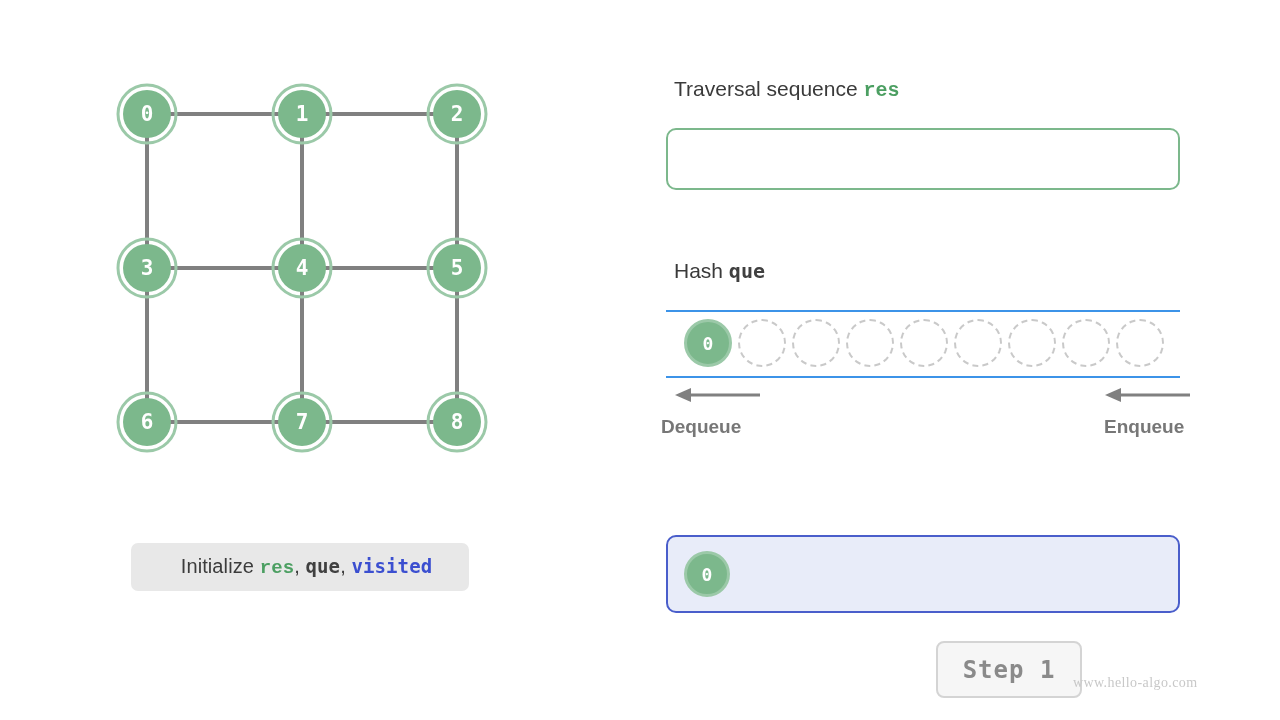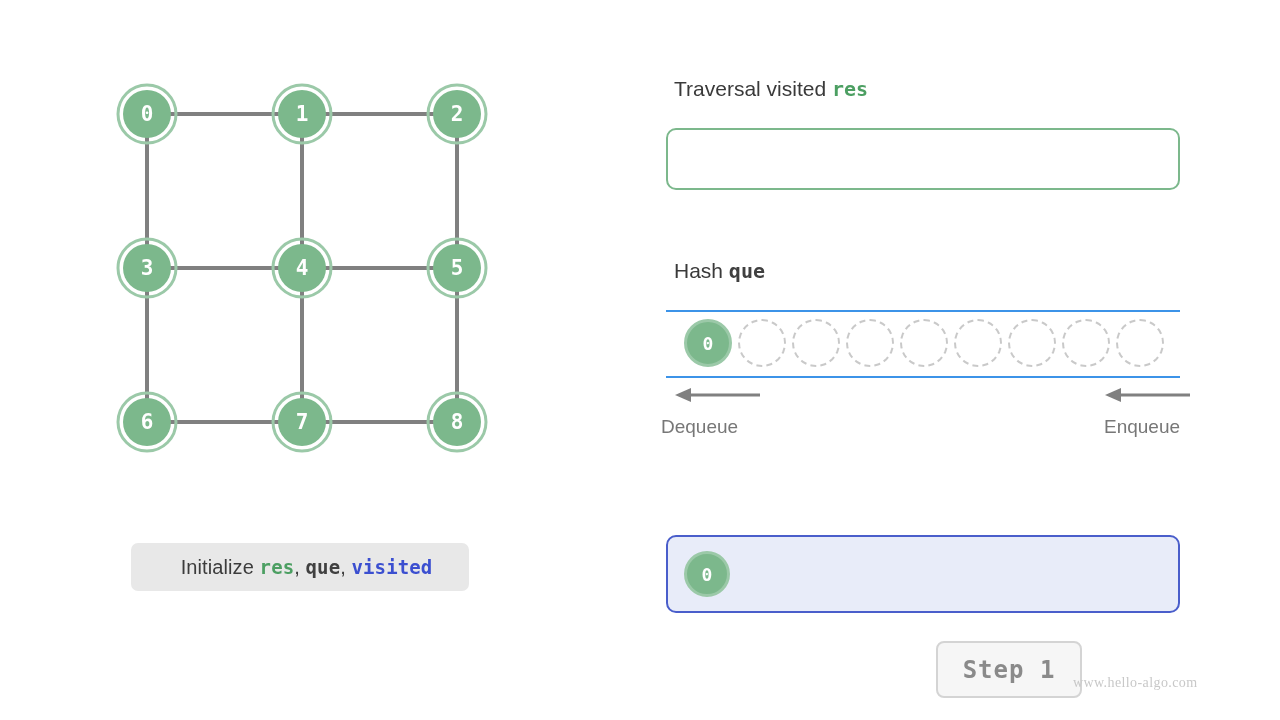--- a/index.html
+++ b/index.html
@@ -52,21 +52,21 @@
     color: #3c3c3c;
     white-space: nowrap;
     letter-spacing: 0.1px;
     margin-left: 13px;
   }
   .mono {
     font-family: "DejaVu Sans Mono", monospace;
     font-weight: 700;
     font-size: 19px;
   }
-  .c-res { color: #4c9f62; }
+  .c-res { color: #4c9f62; font-family: Liberation Mono, monospace; }
   .c-que { color: #404040; }
   .c-visited { color: #3b4fd0; }
 
   
   #right-panel {
     position: absolute;
     left: 620px; top: 0;
     width: 660px; height: 720px;
   }
   .section-title {
@@ -148,20 +148,21 @@
     height: 18px;
   }
   #arrow-dequeue { left: 55px; width: 85px; }
   #arrow-enqueue { left: 485px; width: 85px; }
   .queue-op-label {
     position: absolute;
     top: 416px;
     font-size: 19px;
     color: #777777;
     white-space: nowrap;
+    font-weight: bold;
   }
   #label-dequeue { left: 41px; }
   #label-enqueue { left: 484px; }
 
   #visited-title { left: 54px; top: 487px; }
   #visited-box {
     position: absolute;
     left: 46px;
     top: 535px;
     width: 514px;
@@ -294,21 +295,21 @@
   <div id="caption-box">
     <div id="caption-text">
       <span>Initialize </span><span class="mono c-res">res</span><span>, </span><span class="mono c-que">que</span><span>, </span><span class="mono c-visited">visited</span>
     </div>
   </div>
 </div>
 
 <div id="right-panel">
 
   <div class="section-title" id="res-title">
-    <span>Traversal visited </span><span class="mono c-res">res</span>
+    <span>Traversal sequence </span><span class="mono c-res">res</span>
   </div>
   <div id="res-box"></div>
 
   <div class="section-title" id="que-title">
     <span>Hash </span><span class="mono c-que">que</span>
   </div>
   <div id="queue-area">
     <div class="rail" id="rail-top"></div>
     <div class="rail" id="rail-bottom"></div>
     <div id="queue-slots">

